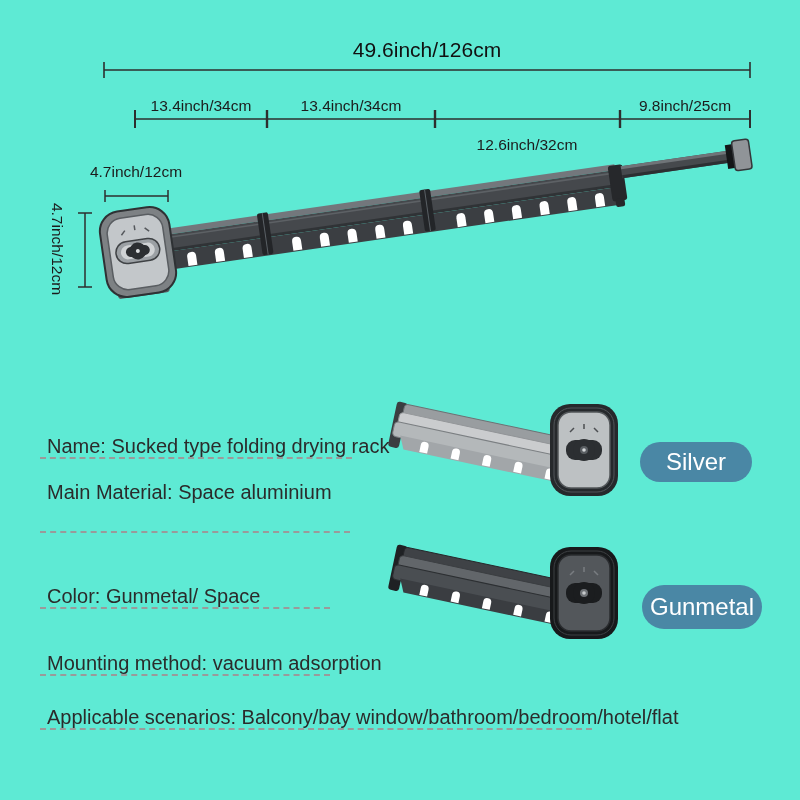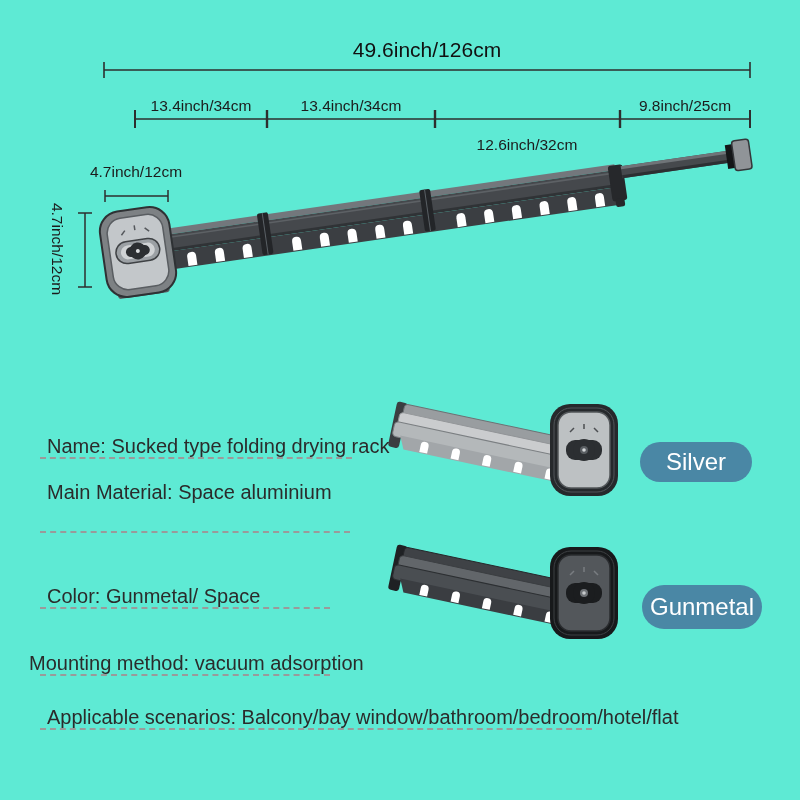--- a/index.html
+++ b/index.html
@@ -181,21 +181,21 @@
   <div class="abs" style="left:0;top:0;">
     <div class="abs spec-text" style="left:47px;top:435px;">Name: Sucked type folding drying rack</div>
     <div class="abs dash-line" style="left:40px;top:457px;width:312px;"></div>
 
     <div class="abs spec-text" style="left:47px;top:481px;">Main Material: Space aluminium</div>
     <div class="abs dash-line" style="left:40px;top:531px;width:310px;"></div>
 
     <div class="abs spec-text" style="left:47px;top:585px;">Color: Gunmetal/ Space</div>
     <div class="abs dash-line" style="left:40px;top:607px;width:290px;"></div>
 
-    <div class="abs spec-text" style="left:29px;top:652px;">Mounting method: vacuum adsorption</div>
+    <div class="abs spec-text" style="left:47px;top:652px;">Mounting method: vacuum adsorption</div>
     <div class="abs dash-line" style="left:40px;top:674px;width:290px;"></div>
 
     <div class="abs spec-text" style="left:47px;top:706px;">Applicable scenarios: Balcony/bay window/bathroom/bedroom/hotel/flat</div>
     <div class="abs dash-line" style="left:40px;top:728px;width:552px;"></div>
   </div>
 
   <div class="abs badge" style="left:640px;top:442px;width:112px;height:40px;">Silver</div>
   <div class="abs badge" style="left:642px;top:585px;width:120px;height:44px;">Gunmetal</div>
 
 </div>

